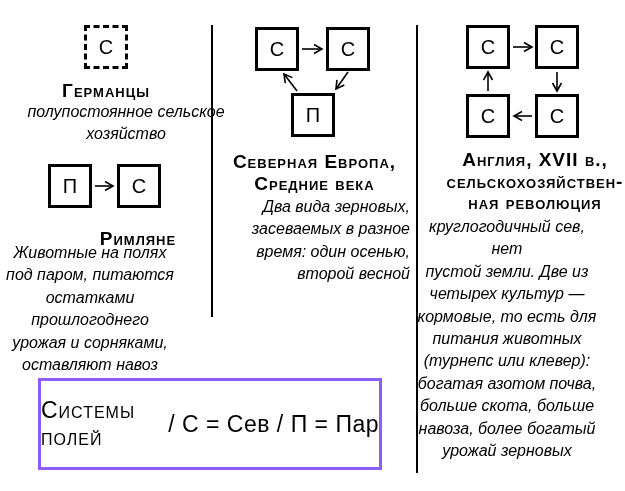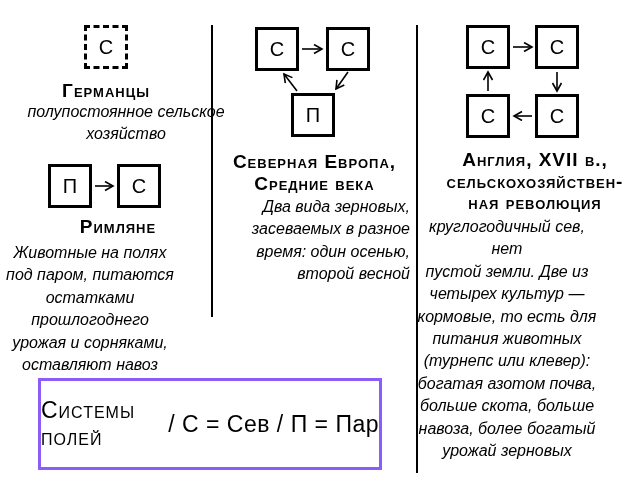--- a/index.html
+++ b/index.html
@@ -97,21 +97,21 @@
     <div class="heading" style="left:0; top:80px; width:212px;">Германцы</div>
     <div class="ital" style="left:0; top:101px; width:252px;">полупостоянное сельское
 хозяйство</div>
 
     <div class="box" style="left:48px; top:164px;">
       <span>П</span>
     </div>
     <div class="box" style="left:117px; top:164px;">
       <span>С</span>
     </div>
-    <div class="heading" style="left:0; top:216px; width:236px;">Римляне</div>
+    <div class="heading" style="left:0; top:228px; width:236px;padding-left:20px;">Римляне</div>
     <div class="ital" style="left:0; top:242px; width:180px;">Животные на полях
 под паром, питаются
 остатками прошлогоднего
 урожая и сорняками,
 оставляют навоз</div>
   </div>
 
   <div>
     <div class="box" style="left:255px; top:27px;">
       <span>С</span>

